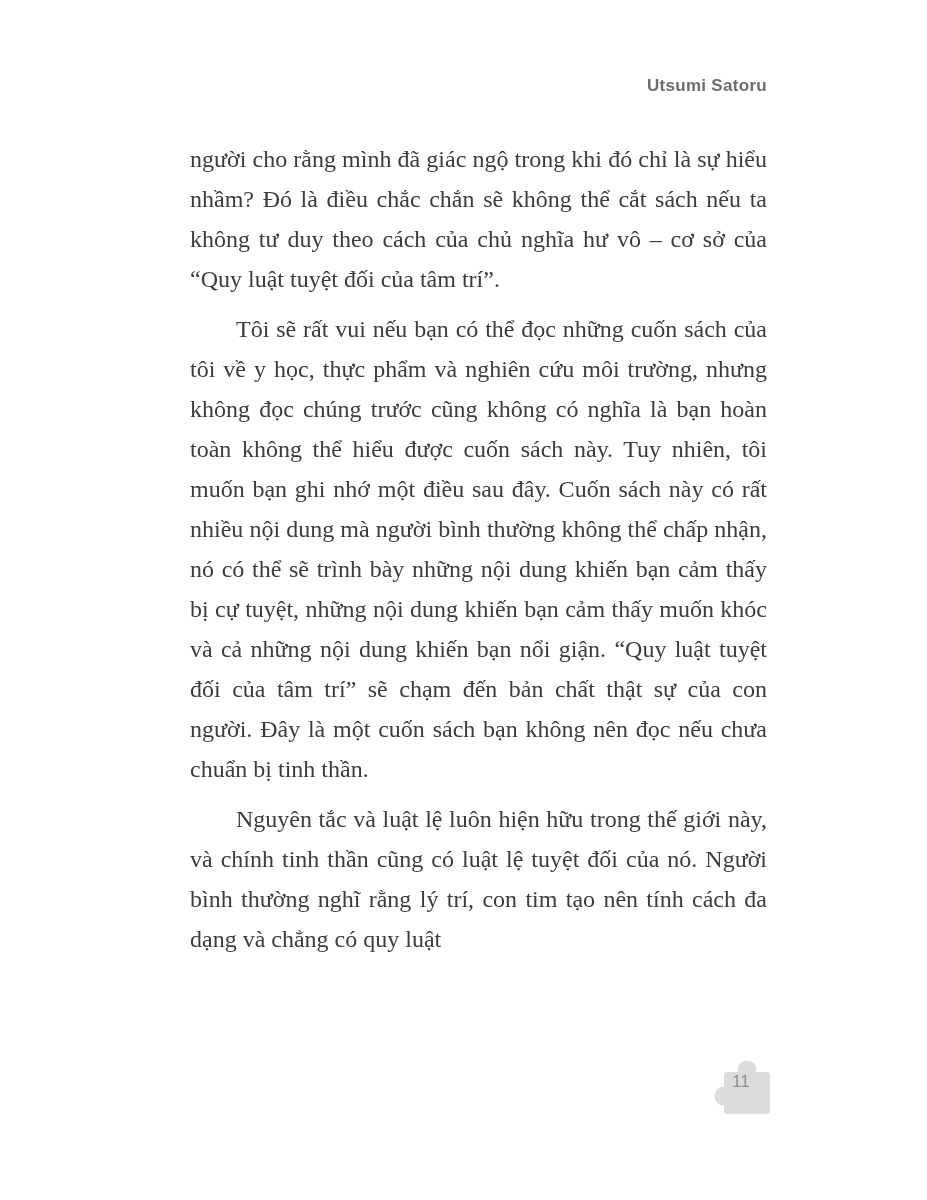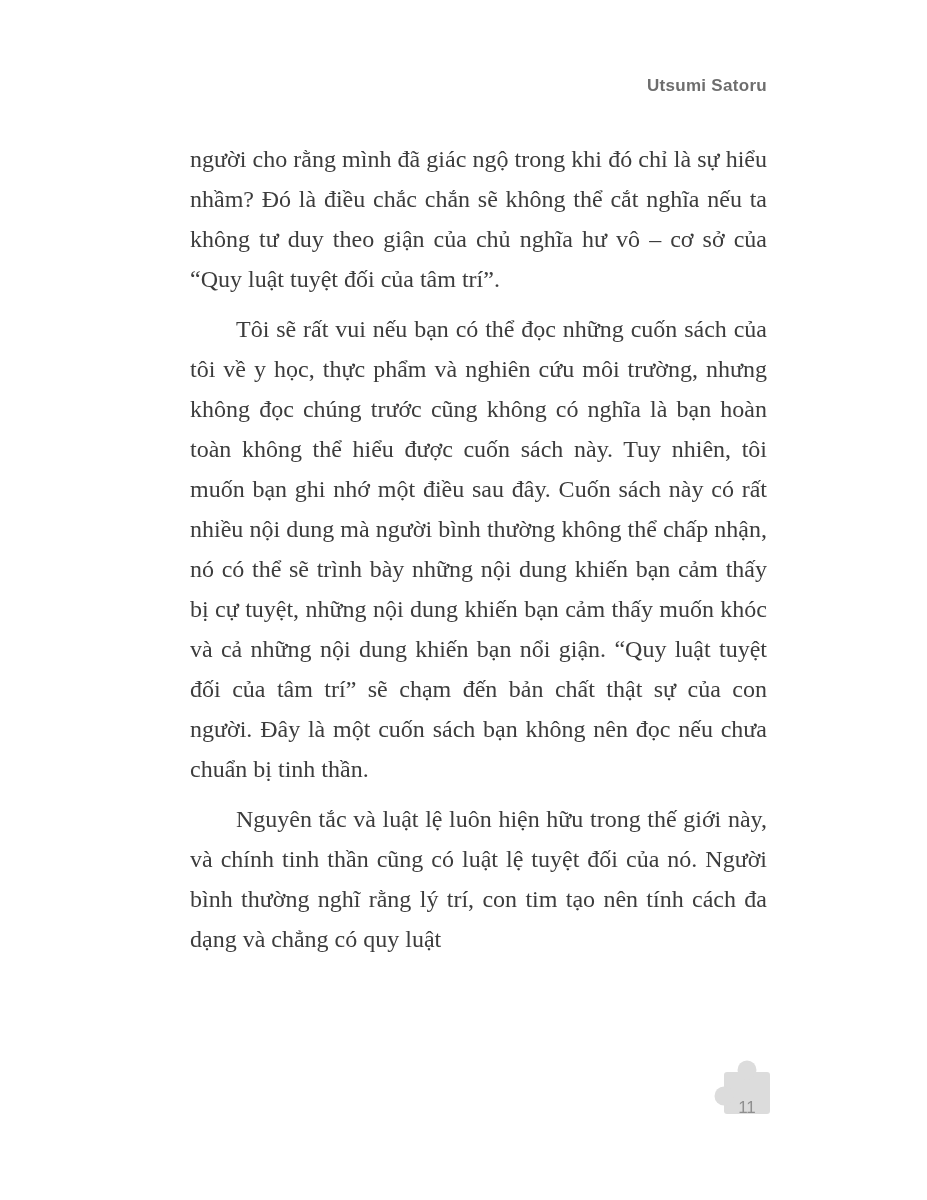--- a/index.html
+++ b/index.html
@@ -57,36 +57,34 @@
   }
   .puzzle-icon {
     position: absolute;
     inset: 0;
   }
   .page-number {
     position: absolute;
     left: 22px;
     top: 16px;
     width: 30px;
-    text-align: center;
     font-family: "Liberation Sans", sans-serif;
     font-size: 17px;
     color: #8f8f8f;
-    margin-top: 26px;
   }
 </style>
 </head>
 <body>
 
 <div class="page">
 
   <div class="author-header">Utsumi Satoru</div>
 
   <div class="body-text">
-    <p>người cho rằng mình đã giác ngộ trong khi đó chỉ là sự hiểu nhầm? Đó là điều chắc chắn sẽ không thể cắt nghĩa nếu ta không tư duy theo giận của chủ nghĩa hư vô – cơ sở của “Quy luật tuyệt đối của tâm trí”.</p>
+    <p>người cho rằng mình đã giác ngộ trong khi đó chỉ là sự hiểu nhầm? Đó là điều chắc chắn sẽ không thể cắt sách nếu ta không tư duy theo cách của chủ nghĩa hư vô – cơ sở của “Quy luật tuyệt đối của tâm trí”.</p>
     <p class="indent">Tôi sẽ rất vui nếu bạn có thể đọc những cuốn sách của tôi về y học, thực phẩm và nghiên cứu môi trường, nhưng không đọc chúng trước cũng không có nghĩa là bạn hoàn toàn không thể hiểu được cuốn sách này. Tuy nhiên, tôi muốn bạn ghi nhớ một điều sau đây. Cuốn sách này có rất nhiều nội dung mà người bình thường không thể chấp nhận, nó có thể sẽ trình bày những nội dung khiến bạn cảm thấy bị cự tuyệt, những nội dung khiến bạn cảm thấy muốn khóc và cả những nội dung khiến bạn nổi giận. “Quy luật tuyệt đối của tâm trí” sẽ chạm đến bản chất thật sự của con người. Đây là một cuốn sách bạn không nên đọc nếu chưa chuẩn bị tinh thần.</p>
     <p class="indent">Nguyên tắc và luật lệ luôn hiện hữu trong thế giới này, và chính tinh thần cũng có luật lệ tuyệt đối của nó. Người bình thường nghĩ rằng lý trí, con tim tạo nên tính cách đa dạng và chẳng có quy luật</p>
   </div>
 
   <div class="page-footer">
     <svg class="puzzle-icon" width="66" height="60" viewBox="0 0 66 60" aria-hidden="true">
       <rect x="14" y="16" width="46" height="42" rx="3" fill="#dcdcdc"></rect>
       <circle cx="37" cy="14" r="9.5" fill="#dcdcdc"></circle>
       <circle cx="14" cy="40" r="9.5" fill="#dcdcdc"></circle>
     </svg>

